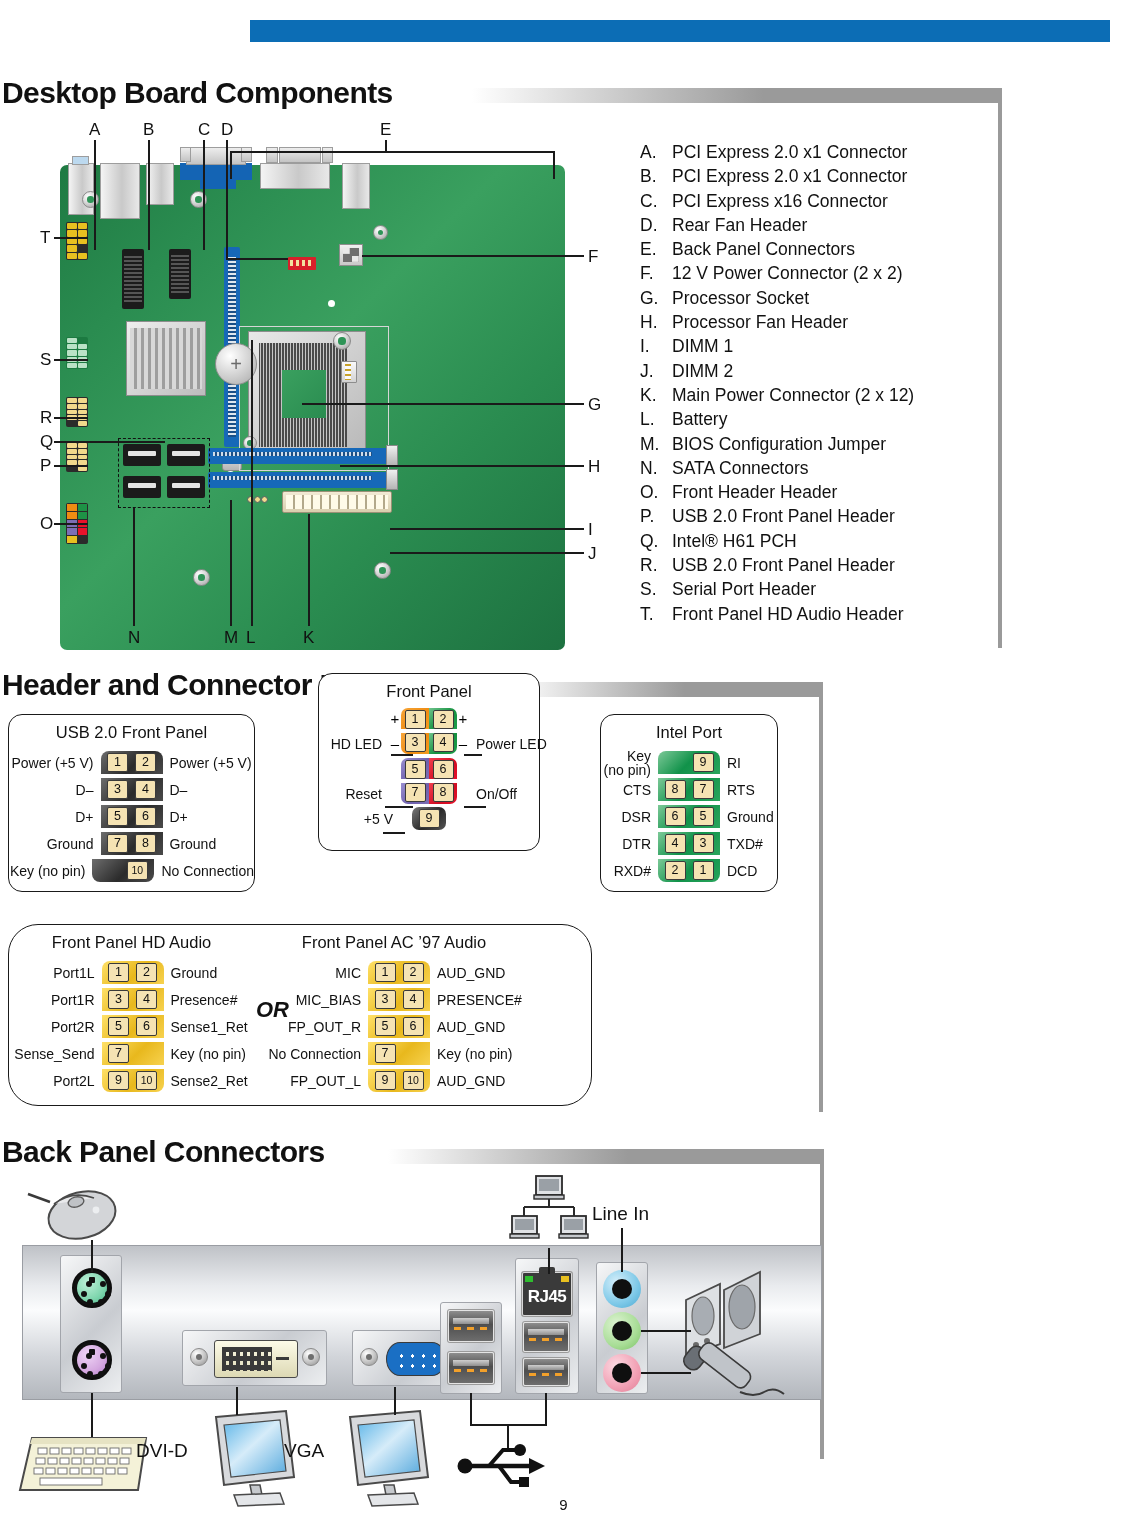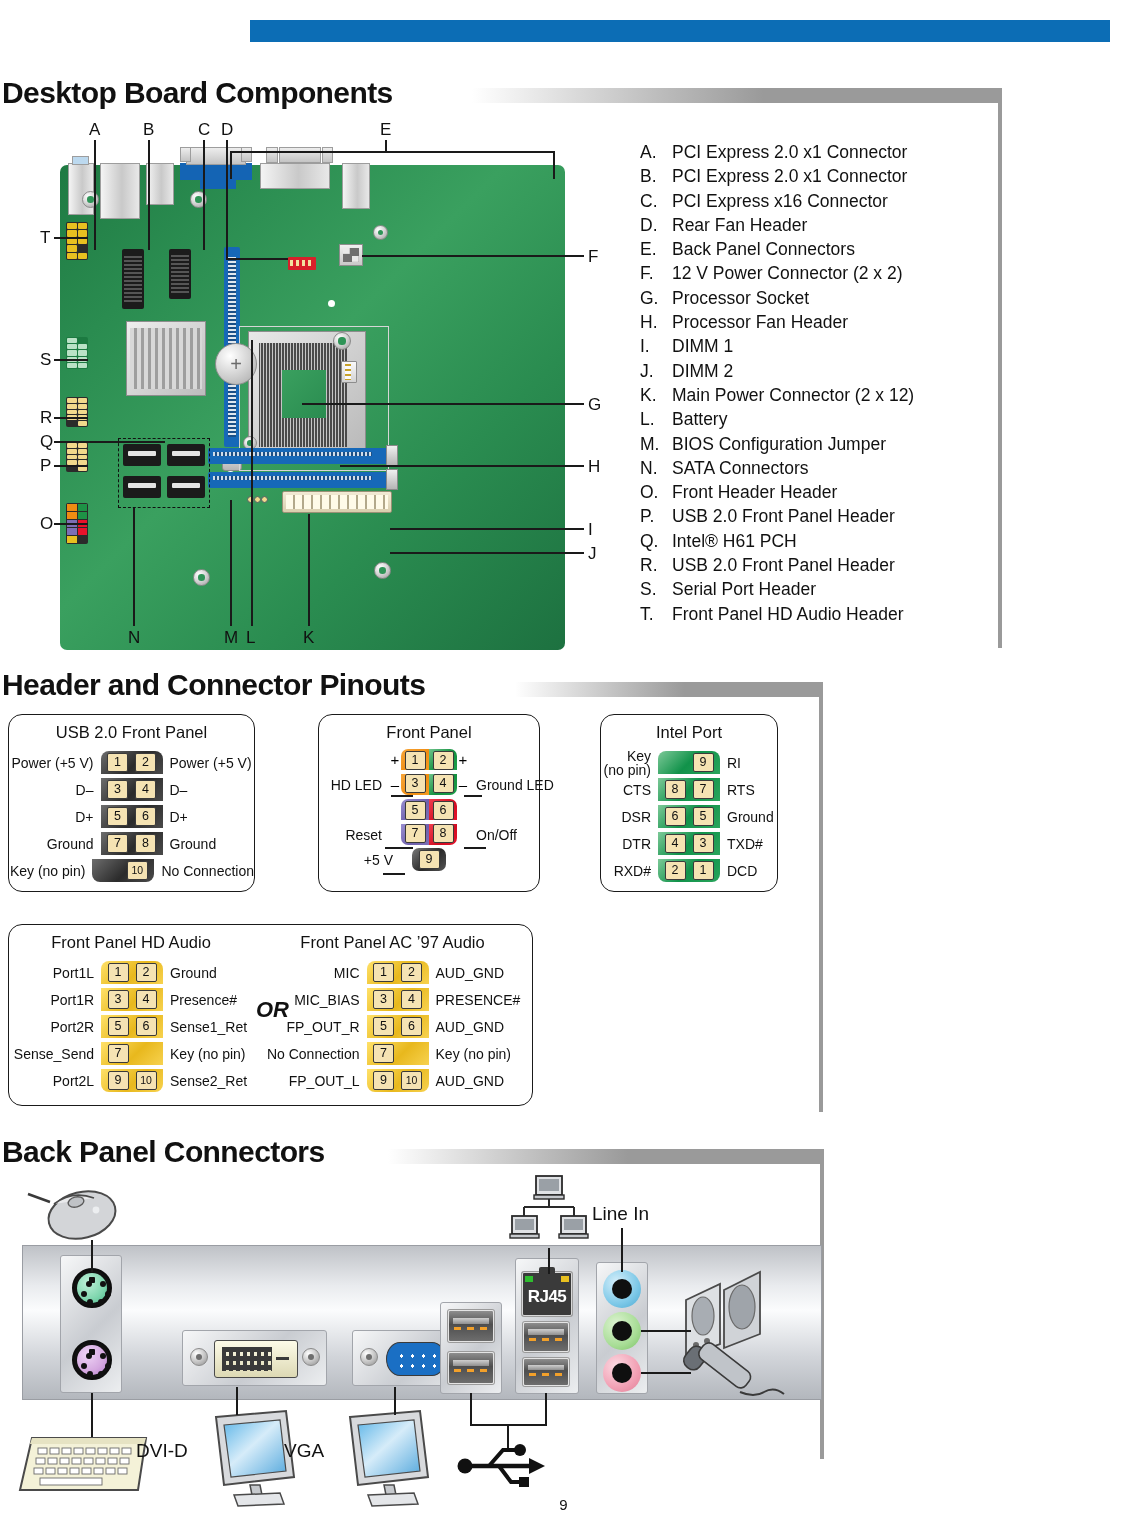--- a/index.html
+++ b/index.html
@@ -586,21 +586,21 @@
           </div>
         <div class="shellcell">
             <div class="pinbox wide">10</div>
           </div>
       </div>
       <div class="pinlbl r" style="width:100px;">No Connection</div>
     </div>
   </div>
 </div>
 
-<div class="pin-panel" style="left:318px; top:714px; width:222px; height:178px;">
+<div class="pin-panel" style="left:318px; top:673px; width:222px; height:178px;">
   <div class="pin-panel-title">Front Panel</div>
   <div class="pinrows" style="margin-top:5px;">
 
     <div class="pinrow" style="height:25px;">
       <div class="pinlbl l" style="width:70px;"></div>
       <span class="sign">+</span>
       <div class="connbody" style="border-radius:7px 7px 0 0; overflow:hidden;">
         <div class="shellcell sh-orange" style="padding:2px 3px 0;">
             <div class="pinbox">1</div>
           </div>
@@ -617,21 +617,21 @@
       <span class="sign">–</span>
       <div class="connbody" style="border-radius:0 0 7px 7px; overflow:hidden;">
         <div class="shellcell sh-orange" style="padding:0 3px 2px;">
             <div class="pinbox">3</div>
           </div>
         <div class="shellcell sh-green" style="padding:0 3px 2px;">
             <div class="pinbox">4</div>
           </div>
       </div>
       <span class="sign">–</span>
-      <div class="pinlbl r" style="width:70px;">Ground LED</div>
+      <div class="pinlbl r" style="width:70px;">Power LED</div>
     </div>
 
     <div class="pinrow" style="height:25px;">
       <div class="pinlbl l" style="width:70px;"></div>
       <span class="sign"></span>
       <div class="connbody" style="border-radius:7px 7px 0 0; overflow:hidden;">
         <div class="shellcell sh-purple" style="padding:2px 3px 0;">
             <div class="pinbox">5</div>
           </div>
         <div class="shellcell sh-red" style="padding:2px 3px 0;">
@@ -742,21 +742,21 @@
           </div>
         <div class="shellcell">
             <div class="pinbox">1</div>
           </div>
       </div>
       <div class="pinlbl r" style="width:58px;">DCD</div>
     </div>
   </div>
 </div>
 
-<div class="pin-panel" style="left:8px; top:924px; width:525px; height:182px;">
+<div class="pin-panel" style="left:8px; top:924px; width:584px; height:182px;border-radius:30px;">
   <div style="display:flex;">
 
     <div style="width:245px;">
       <div class="pin-panel-title">Front Panel HD Audio</div>
       <div class="pinrows">
         <div class="pinrow">
           <div class="pinlbl l" style="width:92px;">Port1L</div>
           <div class="connbody sh-gold" style="border-radius:8px 8px 0 0; padding:2px 3px;">
             <div class="shellcell">
                 <div class="pinbox">1</div>

